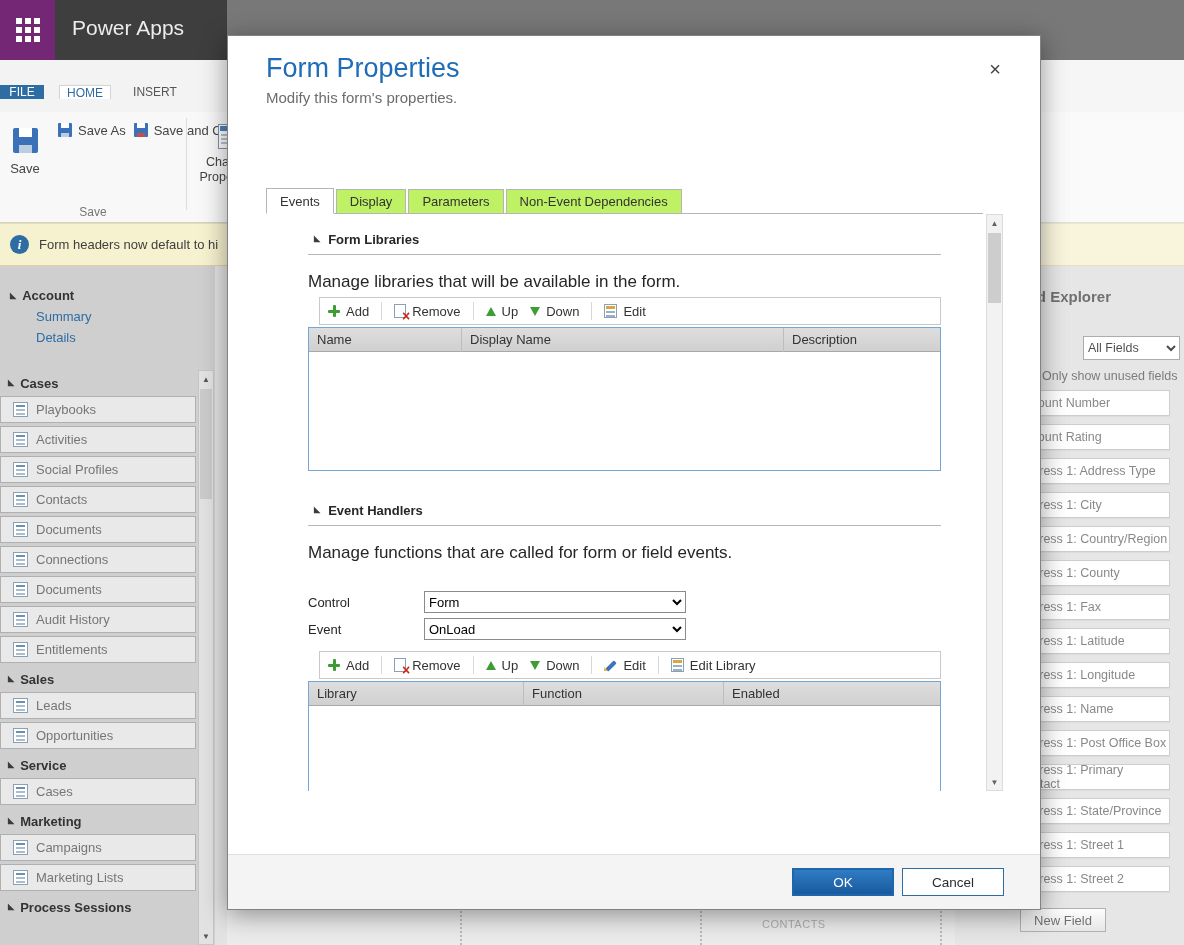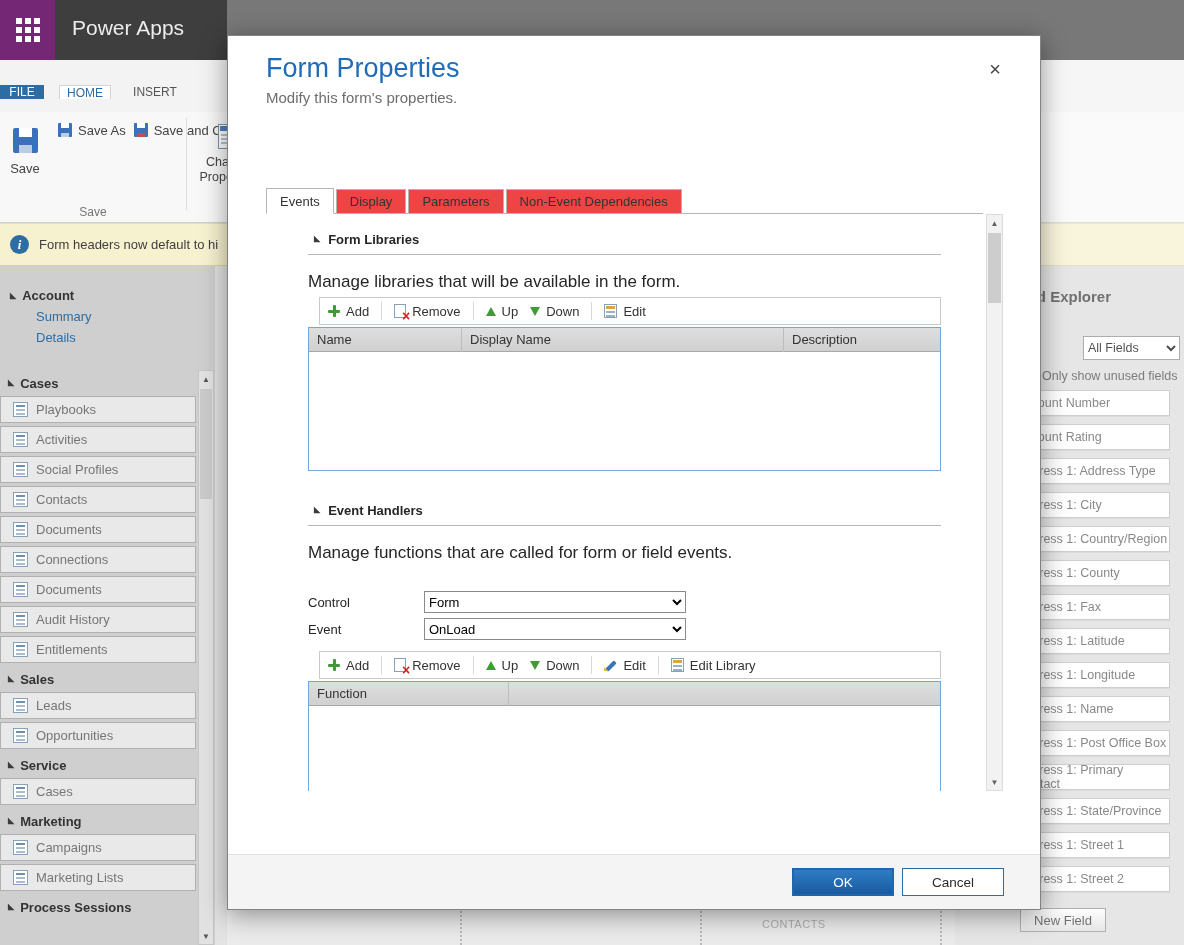--- a/index.html
+++ b/index.html
@@ -106,21 +106,21 @@
   
   .dlg{position:absolute;left:227px;top:35px;width:814px;height:875px;background:#fff;
     border:1px solid #828282;box-shadow:0 5px 24px rgba(0,0,0,.4);z-index:60;}
   .dlg-close{position:absolute;top:22px;right:34px;width:22px;height:22px;text-align:center;
     font-size:20px;line-height:22px;color:#444;cursor:pointer;}
   .dlg-title{position:absolute;left:38px;top:17px;font-size:27px;color:#1f6cb8;font-weight:400;}
   .dlg-sub{position:absolute;left:38px;top:53px;font-size:15px;color:#6d6d6d;}
   .dlg-tabs{position:absolute;left:38px;top:152px;width:717px;height:26px;display:flex;
     align-items:flex-end;border-bottom:1px solid #b5b5b5;}
   .dlg-tab{height:24px;padding:0 13px;display:flex;align-items:center;font-size:13px;color:#333;
-    background:#ef4444;border:1px solid #b5b5b5;border-bottom:none;margin-right:2px;cursor:pointer;}
+    background:#bef264;border:1px solid #b5b5b5;border-bottom:none;margin-right:2px;cursor:pointer;}
   .dlg-tab.active{background:#fff;height:26px;margin-bottom:-1px;border-bottom:1px solid #fff;z-index:2;}
   .dlg-body{position:absolute;left:38px;top:178px;width:717px;height:577px;overflow:hidden;background:#fff;}
   .dlg-inner{margin-left:42px;width:633px;}
   .sect{display:flex;align-items:center;gap:8px;margin:17px 0 0 6px;font-size:13px;font-weight:bold;
     color:#262626;height:16px;cursor:pointer;}
   .rule{height:1px;background:#b7b7b7;margin-top:7px;}
   .desc{margin-top:17px;font-size:17px;color:#262626;height:15px;}
   .toolbar{margin-top:10px;height:28px;border:1px solid #c9c9c9;display:flex;align-items:center;
     gap:12px;padding:0 8px;font-size:13px;color:#333;background:#fff;margin-left:11px;}
   .tb-btn{display:flex;align-items:center;gap:6px;cursor:pointer;}
@@ -485,21 +485,23 @@
           <span>Edit</span>
         </span>
         <span class="tb-sep"></span>
         <span class="tb-btn">
           <span class="i-grid"></span>
           <span>Edit Library</span>
         </span>
       </div>
       <div class="grid">
         <div class="grid-head">
+          <span class="gh" style="width:215px">Library</span>
           <span class="gh" style="width:200px">Function</span>
+          <span class="gh last">Enabled</span>
         </div>
         <div class="grid-body" style="height:120px"></div>
       </div>
     </div>
   </div>
 
   <div class="dlg-scroll">
     <div class="sb-btn top">▲</div>
     <div class="sb-thumb"></div>
     <div class="sb-btn bottom">▼</div>

